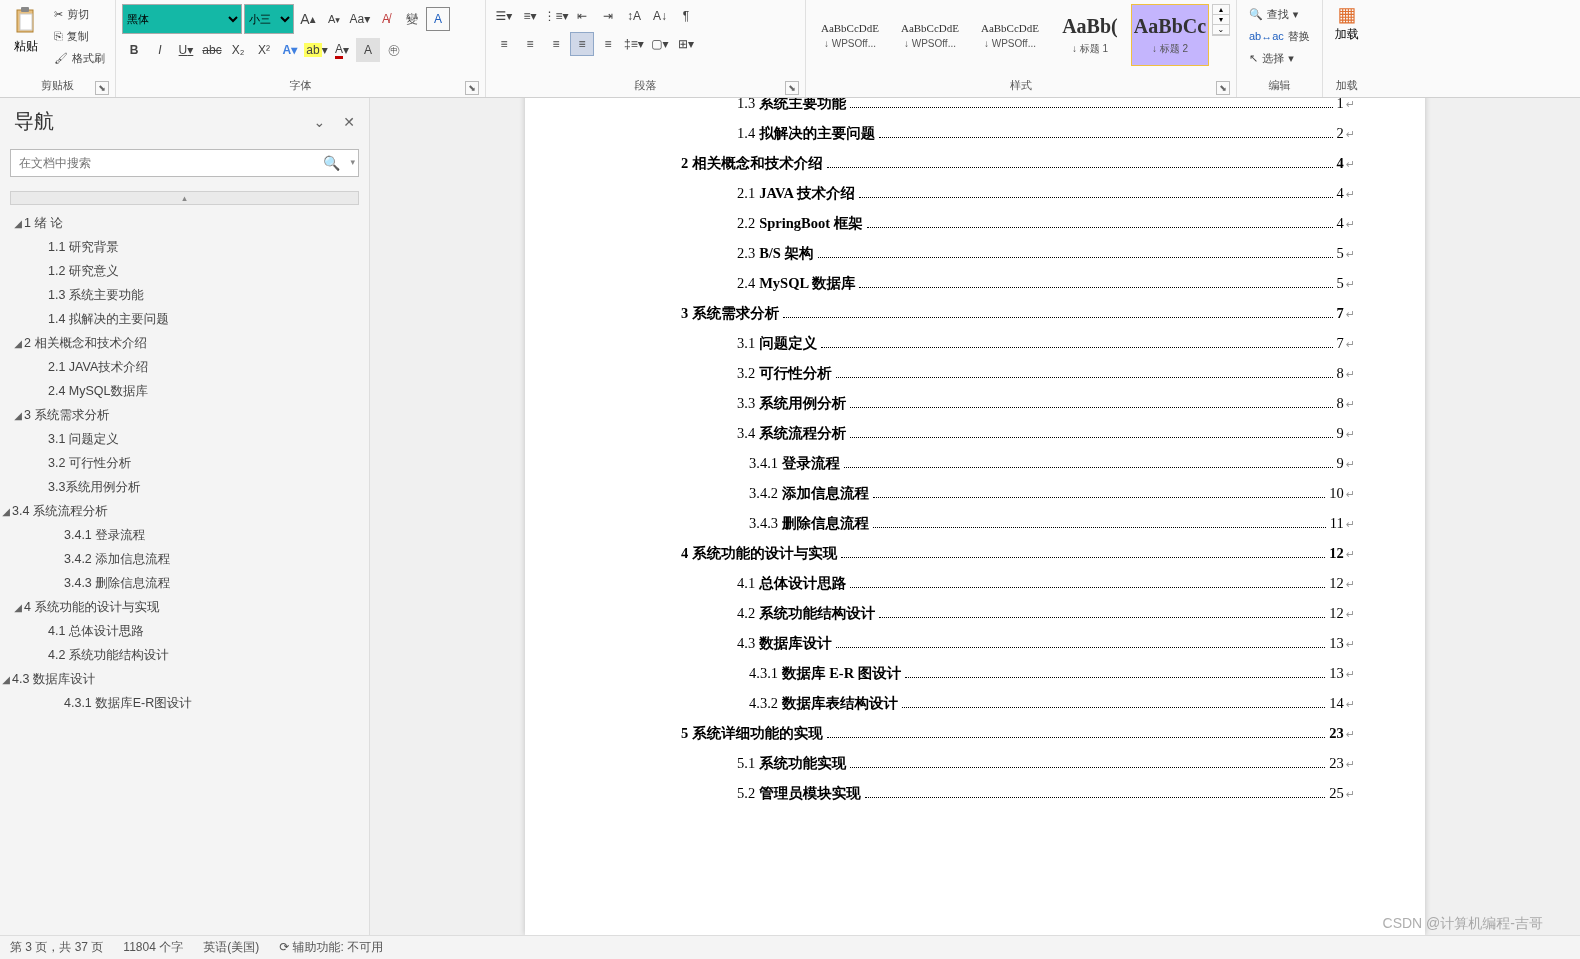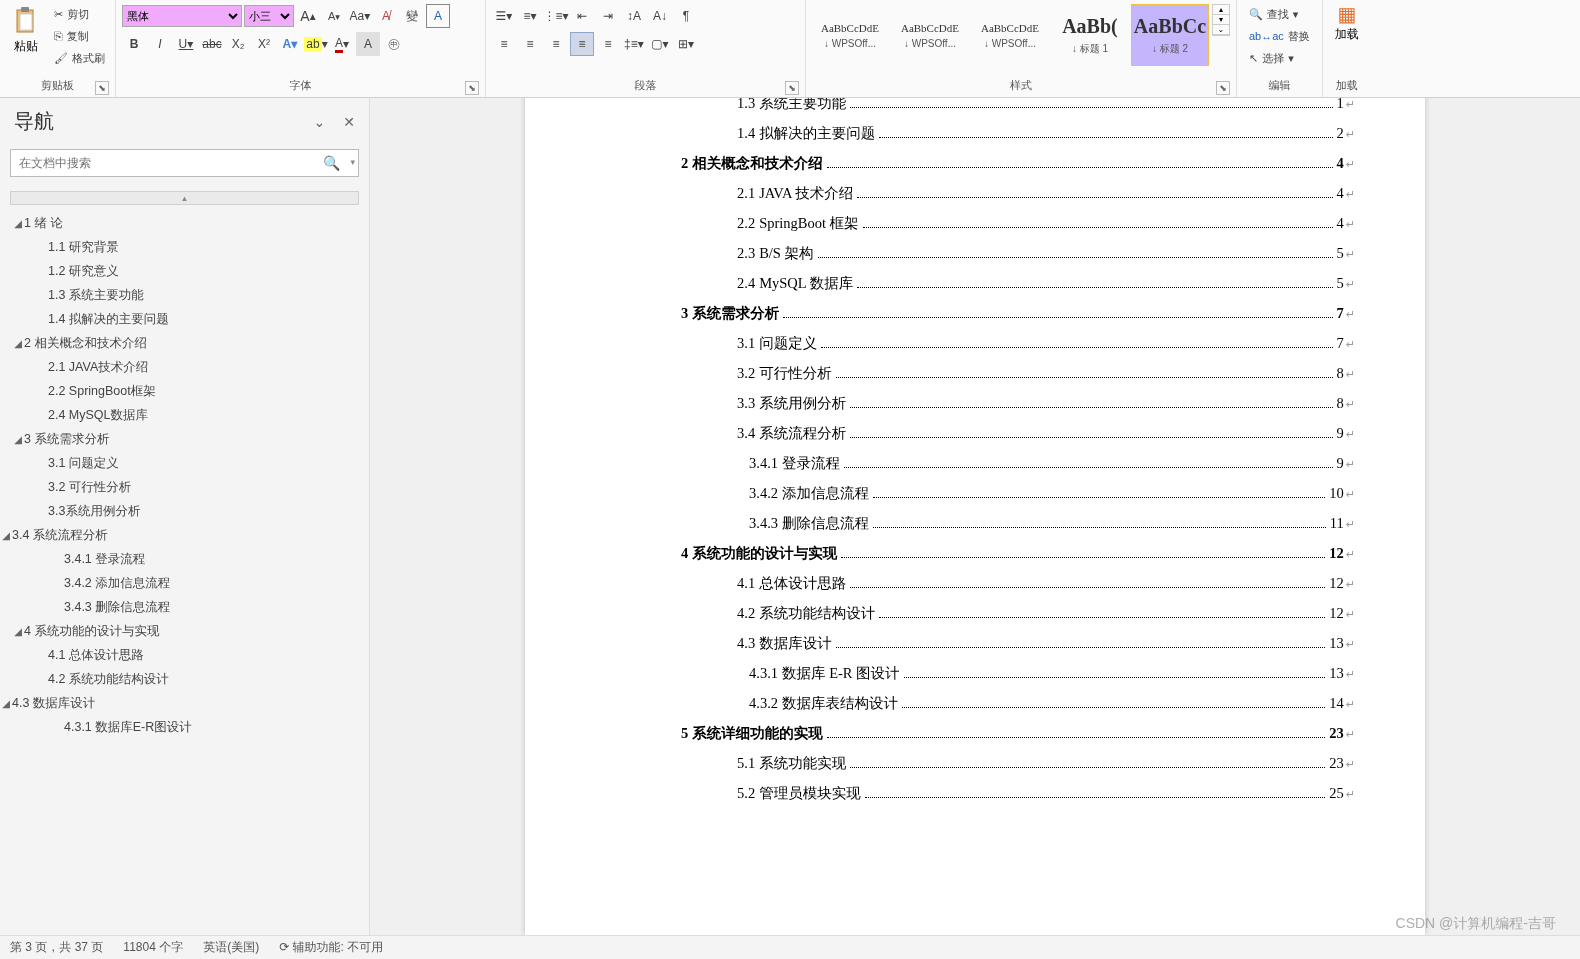--- a/index.html
+++ b/index.html
@@ -12,21 +12,21 @@
 .rgroup-label { text-align: center; font-size: 11px; color: #555; padding: 2px 0 4px; position: relative; }
 .dlg-launcher { position: absolute; right: 2px; bottom: 2px; width: 14px; height: 14px; border: 1px solid #bbb; font-size: 9px; line-height: 12px; text-align: center; color: #666; cursor: pointer; }
 .big-btn { display: flex; flex-direction: column; align-items: center; width: 44px; height: 70px; cursor: pointer; padding-top: 4px; }
 .big-btn .ico { width: 32px; height: 32px; display: flex; align-items: center; justify-content: center; }
 .small-btns { display: flex; flex-direction: column; gap: 2px; padding: 2px 4px; }
 .sm { display: flex; align-items: center; gap: 4px; height: 20px; cursor: pointer; font-size: 11px; color: #444; padding: 0 2px; }
 .rowbtns { display: flex; gap: 2px; align-items: center; }
 .tbtn { width: 24px; height: 24px; display: flex; align-items: center; justify-content: center; cursor: pointer; color: #444; border: 1px solid transparent; }
 .tbtn.boxed { border: 1px solid #888; }
 .font-col { display: flex; flex-direction: column; gap: 4px; padding: 2px; }
-select.combo { height: 22px; border: 1px solid #aaa; background: #f0abfc; font-size: 11px; }
+select.combo { height: 30px; border: 1px solid #aaa; background: #14b8a6; font-size: 11px; }
 .combo.fontname { width: 120px; }
 .combo.fontsize { width: 50px; }
 .para-col { display: flex; flex-direction: column; gap: 4px; padding: 2px; }
 .style-gallery { display: flex; align-items: center; }
 .style-item { width: 78px; height: 62px; border: 1px solid transparent; display: flex; flex-direction: column; align-items: center; justify-content: center; cursor: pointer; margin: 2px 1px; }
 .style-item.sel { border-color: #f0c040; background: #c4b5fd; }
 .style-preview { font-size: 11px; color: #333; margin-bottom: 4px; font-family: "SimSun"; }
 .style-preview.big { font-size: 20px; font-weight: bold; }
 .style-name { font-size: 10px; color: #555; }
 .style-more { width: 18px; display: flex; flex-direction: column; border: 1px solid #ccc; margin: 2px; }
@@ -55,34 +55,34 @@
 .lvl1 { padding-left: 12px; }
 .lvl2 { padding-left: 48px; }
 .lvl3 { padding-left: 64px; }
 
 
 .docarea { flex: 1; background: #f0f0f0; overflow: hidden; position: relative; display: flex; justify-content: center; }
 .page { width: 900px; background: #fff; margin-top: -10px; padding: 0 70px 0 0; box-shadow: 0 0 6px rgba(0,0,0,0.2); }
 .toc { padding: 6px 0; font-family: "SimSun", serif; font-size: 14.5px; }
 .toc-row { display: flex; align-items: baseline; height: 30px; white-space: nowrap; }
 .toc-num { }
-.toc-text { padding-left: 4px; }
+.toc-text { padding-left: 4px; font-weight: bold; }
 .toc-text.bold { font-weight: bold; }
 .toc-num.bold { font-weight: bold; }
 .dots { flex: 1; border-bottom: 1.5px dotted #000; margin: 0 4px 5px; }
 .toc-page { }
 .toc-page.bold { font-weight: bold; }
 .ret { color: #999; font-size: 11px; padding-left: 2px; }
 .ind1 { padding-left: 156px; }
 .ind2 { padding-left: 196px; margin-left: 16px; }
 .ind3 { padding-left: 224px; }
 
 
 .statusbar { position: absolute; bottom: 0; left: 0; right: 0; height: 24px; background: #f4f4f4; border-top: 1px solid #ddd; display: flex; align-items: center; font-size: 12px; color: #555; padding: 0 10px; gap: 20px; }
-.watermark { position: absolute; right: 24px; bottom: 26px; color: rgba(120,120,120,0.6); font-size: 14px; font-family: sans-serif; }
+.watermark { position: absolute; right: 37px; bottom: 26px; color: rgba(120,120,120,0.6); font-size: 14px; font-family: sans-serif; }
 
 svg { display: block; }
 </style>
 </head>
 <body>
 
 <div class="ribbon">
 
   <div class="rgroup">
     <div class="rgroup-body">
@@ -265,23 +265,20 @@
           <span>1.4 拟解决的主要问题</span>
         </div>
         <div class="tree-item lvl1">
           <span class="caret">◢</span>
           <span>2 相关概念和技术介绍</span>
         </div>
         <div class="tree-item lvl2">
           <span>2.1 JAVA技术介绍</span>
         </div>
         <div class="tree-item lvl2">
-          <span>2.2 SpringBoot框架</span>
-        </div>
-        <div class="tree-item lvl2">
           <span>2.4 MySQL数据库</span>
         </div>
         <div class="tree-item lvl1">
           <span class="caret">◢</span>
           <span>3 系统需求分析</span>
         </div>
         <div class="tree-item lvl2">
           <span>3.1 问题定义</span>
         </div>
         <div class="tree-item lvl2">

